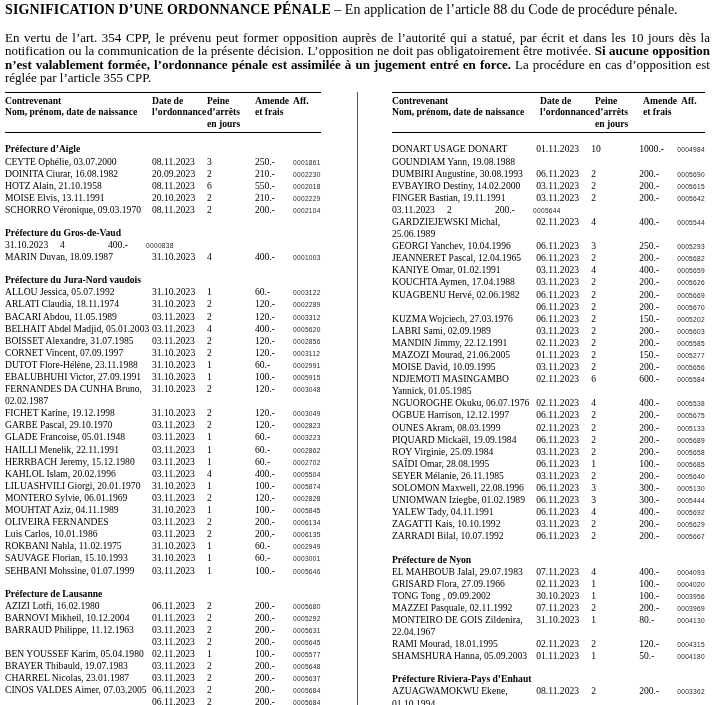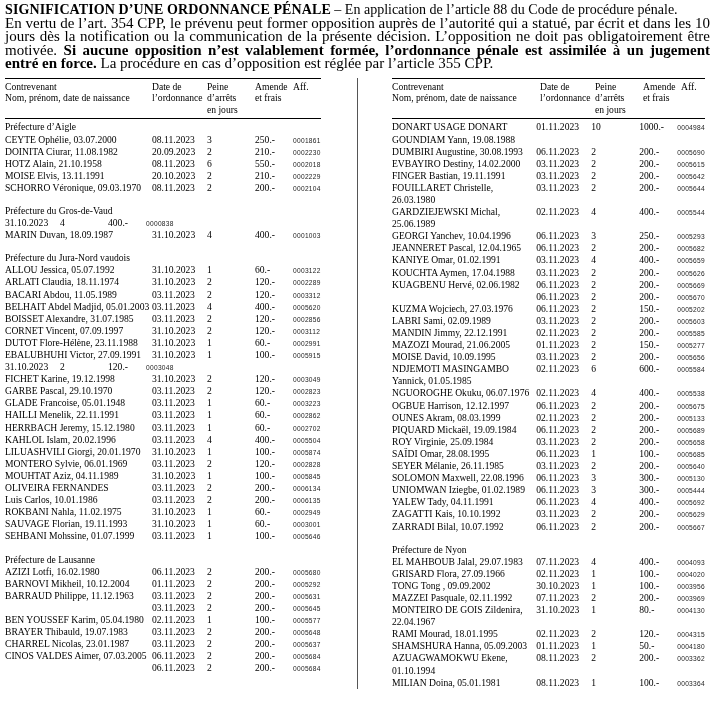--- a/index.html
+++ b/index.html
@@ -4,39 +4,39 @@
 <style>
   html,body{margin:0;padding:0;background:#fff;}
   body{
     width:713px;height:705px;overflow:hidden;color:#000;
     font-family:"Liberation Serif","DejaVu Serif",serif;
     -webkit-font-smoothing:antialiased;
   }
   .page{padding:3px 3px 0 5px;}
   .doc-title{font-size:14px;line-height:13px;}
   .doc-title b{letter-spacing:.1px;}
-  .intro{font-size:15px;line-height:13.4px;text-align:justify;margin-top:1px;width:705px;}
+  .intro{font-size:13px;line-height:13.4px;text-align:justify;margin-top:15px;width:705px;}
   .cols{display:flex;margin-top:7px;align-items:stretch;}
   .tcol{font-size:9.6px;line-height:12.1px;}
   .tcol.left{width:316px;}
   .tcol.right{width:313px;}
   .divider{border-left:1px solid #555;margin-left:36px;margin-right:34px;}
   .thead{
-    display:flex;font-weight:normal;
+    display:flex;font-weight:bold;
     border-top:1.6px solid #000;border-bottom:1.6px solid #000;
-    padding:2px 0 3px 0;line-height:11.6px;margin-bottom:2px;
+    padding:2px 0 3px 0;line-height:11.6px;margin-bottom:10px;
   }
   .thead > div{white-space:pre;}
   .c-name{width:147px;}
   .right .c-name{width:148px;}
   .c-date{width:55px;}
   .c-days{width:48px;}
   .c-fine{width:38px;}
   .c-aff{flex:1;}
-  .sec-title{font-weight:normal;margin-top:11px;}
+  .sec-title{font-weight:bold;margin-top:11px;}
   .sec-title.first{margin-top:2px;}
   .row{display:flex;align-items:flex-start;}
   .row .c-name{white-space:pre-line;}
   .entries{flex:1;}
   .entry{display:flex;align-items:flex-start;}
   .entry .c-aff{
     font-size:6.6px;line-height:10px;padding-top:2px;
     letter-spacing:.3px;color:#222;
     font-family:"Liberation Sans","DejaVu Sans",sans-serif;
   }
@@ -72,21 +72,21 @@
             <div class="entries">
               <div class="entry">
                 <div class="c-date">08.11.2023</div>
                 <div class="c-days">3</div>
                 <div class="c-fine">250.-</div>
                 <div class="c-aff">0001861</div>
               </div>
             </div>
           </div>
           <div class="row">
-            <div class="c-name">DOINITA Ciurar, 11.08.1982</div>
+            <div class="c-name">DOINITA Ciurar, 16.08.1982</div>
             <div class="entries">
               <div class="entry">
                 <div class="c-date">20.09.2023</div>
                 <div class="c-days">2</div>
                 <div class="c-fine">210.-</div>
                 <div class="c-aff">0002230</div>
               </div>
             </div>
           </div>
           <div class="row">
@@ -227,20 +227,22 @@
             <div class="entries">
               <div class="entry">
                 <div class="c-date">31.10.2023</div>
                 <div class="c-days">1</div>
                 <div class="c-fine">100.-</div>
                 <div class="c-aff">0005915</div>
               </div>
             </div>
           </div>
           <div class="row">
+            <div class="c-name">FERNANDES DA CUNHA Bruno,
+02.02.1987</div>
             <div class="entries">
               <div class="entry">
                 <div class="c-date">31.10.2023</div>
                 <div class="c-days">2</div>
                 <div class="c-fine">120.-</div>
                 <div class="c-aff">0003048</div>
               </div>
             </div>
           </div>
           <div class="row">
@@ -365,21 +367,21 @@
             <div class="entries">
               <div class="entry">
                 <div class="c-date">31.10.2023</div>
                 <div class="c-days">1</div>
                 <div class="c-fine">60.-</div>
                 <div class="c-aff">0002949</div>
               </div>
             </div>
           </div>
           <div class="row">
-            <div class="c-name">SAUVAGE Florian, 19.11.1993</div>
+            <div class="c-name">SAUVAGE Florian, 15.10.1993</div>
             <div class="entries">
               <div class="entry">
                 <div class="c-date">31.10.2023</div>
                 <div class="c-days">1</div>
                 <div class="c-fine">60.-</div>
                 <div class="c-aff">0003001</div>
               </div>
             </div>
           </div>
           <div class="row">
@@ -541,22 +543,20 @@
             <div class="entries">
               <div class="entry">
                 <div class="c-date">03.11.2023</div>
                 <div class="c-days">2</div>
                 <div class="c-fine">200.-</div>
                 <div class="c-aff">0005642</div>
               </div>
             </div>
           </div>
           <div class="row">
-            <div class="c-name">FOUILLARET Christelle,
-26.03.1980</div>
             <div class="entries">
               <div class="entry">
                 <div class="c-date">03.11.2023</div>
                 <div class="c-days">2</div>
                 <div class="c-fine">200.-</div>
                 <div class="c-aff">0005644</div>
               </div>
             </div>
           </div>
           <div class="row">
@@ -903,20 +903,21 @@
             <div class="c-name">SHAMSHURA Hanna, 05.09.2003</div>
             <div class="entries">
               <div class="entry">
                 <div class="c-date">01.11.2023</div>
                 <div class="c-days">1</div>
                 <div class="c-fine">50.-</div>
                 <div class="c-aff">0004180</div>
               </div>
             </div>
           </div>
+          <div class="sec-title">Préfecture Riviera-Pays d’Enhaut</div>
           <div class="row">
             <div class="c-name">AZUAGWAMOKWU Ekene,
 01.10.1994</div>
             <div class="entries">
               <div class="entry">
                 <div class="c-date">08.11.2023</div>
                 <div class="c-days">2</div>
                 <div class="c-fine">200.-</div>
                 <div class="c-aff">0003362</div>
               </div>

